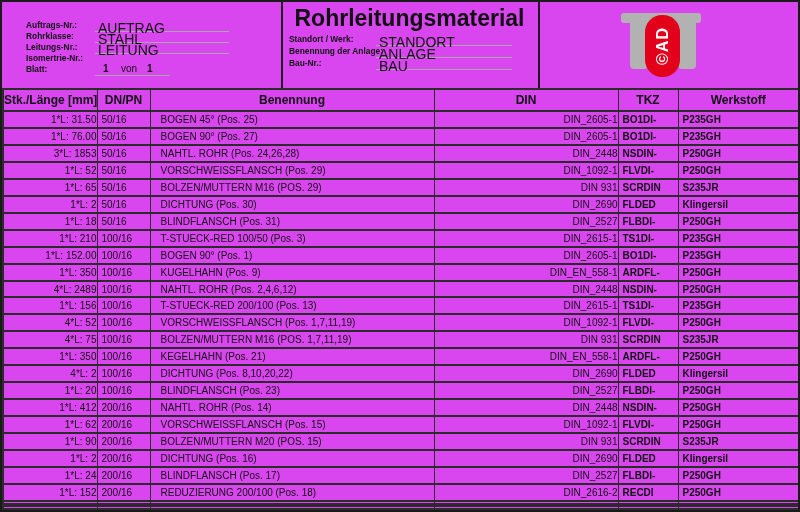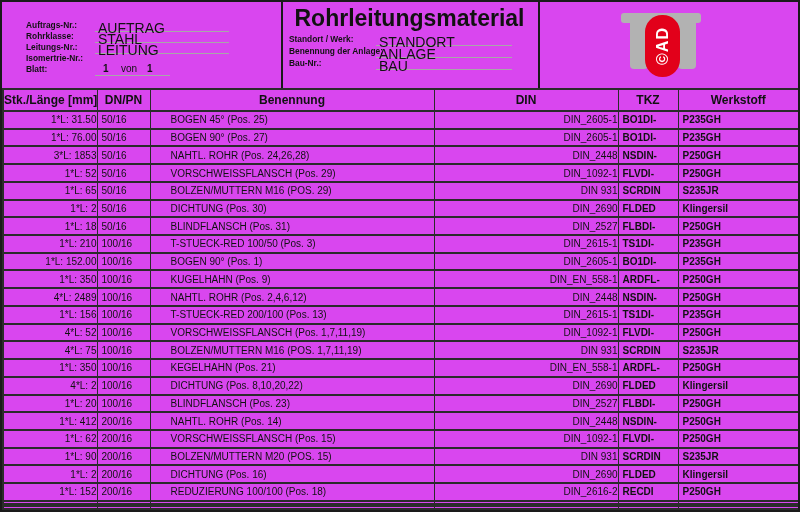--- a/index.html
+++ b/index.html
@@ -52,21 +52,21 @@
   }
   table.mat th:first-child{border-left-width:2px;}
   table.mat th:last-child{border-right-width:2px;}
   table.mat td{
     border:1px solid #2b2b2b;border-top-width:2px;
     font-size:10px;padding:0 0 0 4px;white-space:nowrap;overflow:hidden;vertical-align:middle;
   }
   table.mat td:first-child{border-left-width:2px;text-align:right;}
   table.mat td:last-child{border-right-width:2px;}
   table.mat tbody tr:last-child td{border-bottom-width:2px;}
-  table.mat td.c2{padding-left:20px;margin-top:34px;}
+  table.mat td.c2{padding-left:10px;margin-top:34px;}
   table.mat td.c3{padding-left:5px;text-align:right;}
   table.mat td.c4,table.mat td.c5{font-weight:700;}
 </style>
 </head>
 <body>
 
 <div class="page">
 
   <div class="hdr-left" id="left-block">
       <div class="frow" style="top: 17px;">
@@ -303,23 +303,31 @@
         </tr>
         <tr>
           <td class="c0">1*L: 2</td>
           <td class="c1">200/16</td>
           <td class="c2">DICHTUNG (Pos. 16)</td>
           <td class="c3">DIN_2690</td>
           <td class="c4">FLDED</td>
           <td class="c5">Klingersil</td>
         </tr>
         <tr>
+          <td class="c0">1*L: 24</td>
+          <td class="c1">200/16</td>
+          <td class="c2">BLINDFLANSCH (Pos. 17)</td>
+          <td class="c3">DIN_2527</td>
+          <td class="c4">FLBDI-</td>
+          <td class="c5">P250GH</td>
+        </tr>
+        <tr>
           <td class="c0">1*L: 152</td>
           <td class="c1">200/16</td>
-          <td class="c2">REDUZIERUNG 100/100 (Pos. 18)</td>
+          <td class="c2">REDUZIERUNG 200/100 (Pos. 18)</td>
           <td class="c3">DIN_2616-2</td>
           <td class="c4">RECDI</td>
           <td class="c5">P250GH</td>
         </tr>
         <tr>
           <td class="c0"></td>
           <td class="c1"></td>
           <td class="c2"></td>
           <td class="c3"></td>
           <td class="c4"></td>

